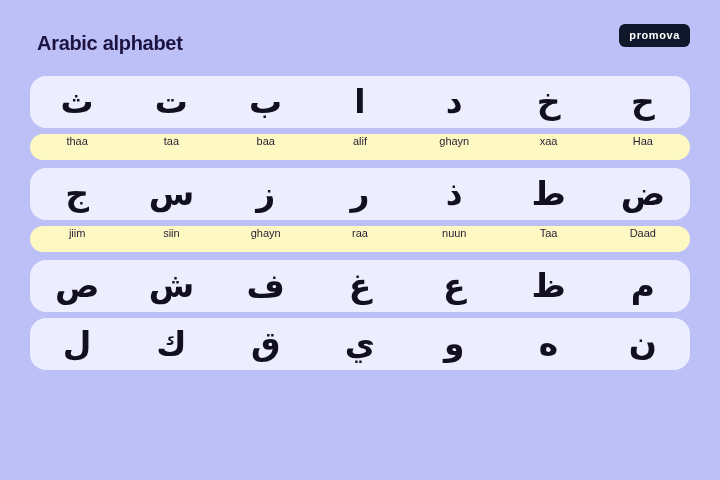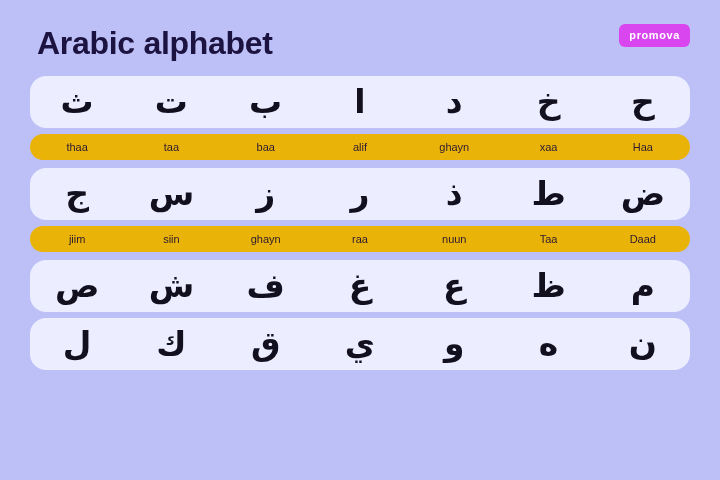--- a/index.html
+++ b/index.html
@@ -20,29 +20,29 @@
     box-sizing: border-box;
     padding: 22px 30px 20px 30px;
   }
   .header {
     display: flex;
     align-items: flex-start;
     justify-content: space-between;
     height: 46px;
   }
   .title {
-    font-size: 32px;
+    font-size: 20px;
     font-weight: bold;
     color: #1c1340;
     letter-spacing: -0.3px;
     line-height: 34px;
     margin: 4px 0 0 7px;
   }
   .logo {
-    background: #d946ef;
+    background: #0f172a;
     color: #ffffff;
     border-radius: 6px;
     padding: 5px 10px 6px 10px;
     font-size: 11px;
     font-weight: bold;
     letter-spacing: 0.6px;
     margin-top: 2px;
   }
   .grid {
     margin-top: 8px;
@@ -58,25 +58,25 @@
   .letters-row .cell {
     flex: 1;
     text-align: center;
     font-size: 33px;
     line-height: 40px;
     color: #12101f;
     font-family: "DejaVu Sans", sans-serif;
     font-weight: 600;
   }
   .names-row {
-    background: #eab308;
+    background: #fef9c3;
     border-radius: 14px;
     height: 26px;
     display: flex;
-    align-items: center;
+    align-items: flex-start;
     margin-bottom: 8px;
   }
   .names-row .cell {
     flex: 1;
     text-align: center;
     font-size: 11px;
     color: #2b1a33;
     line-height: 14px;
   }
 </style>

